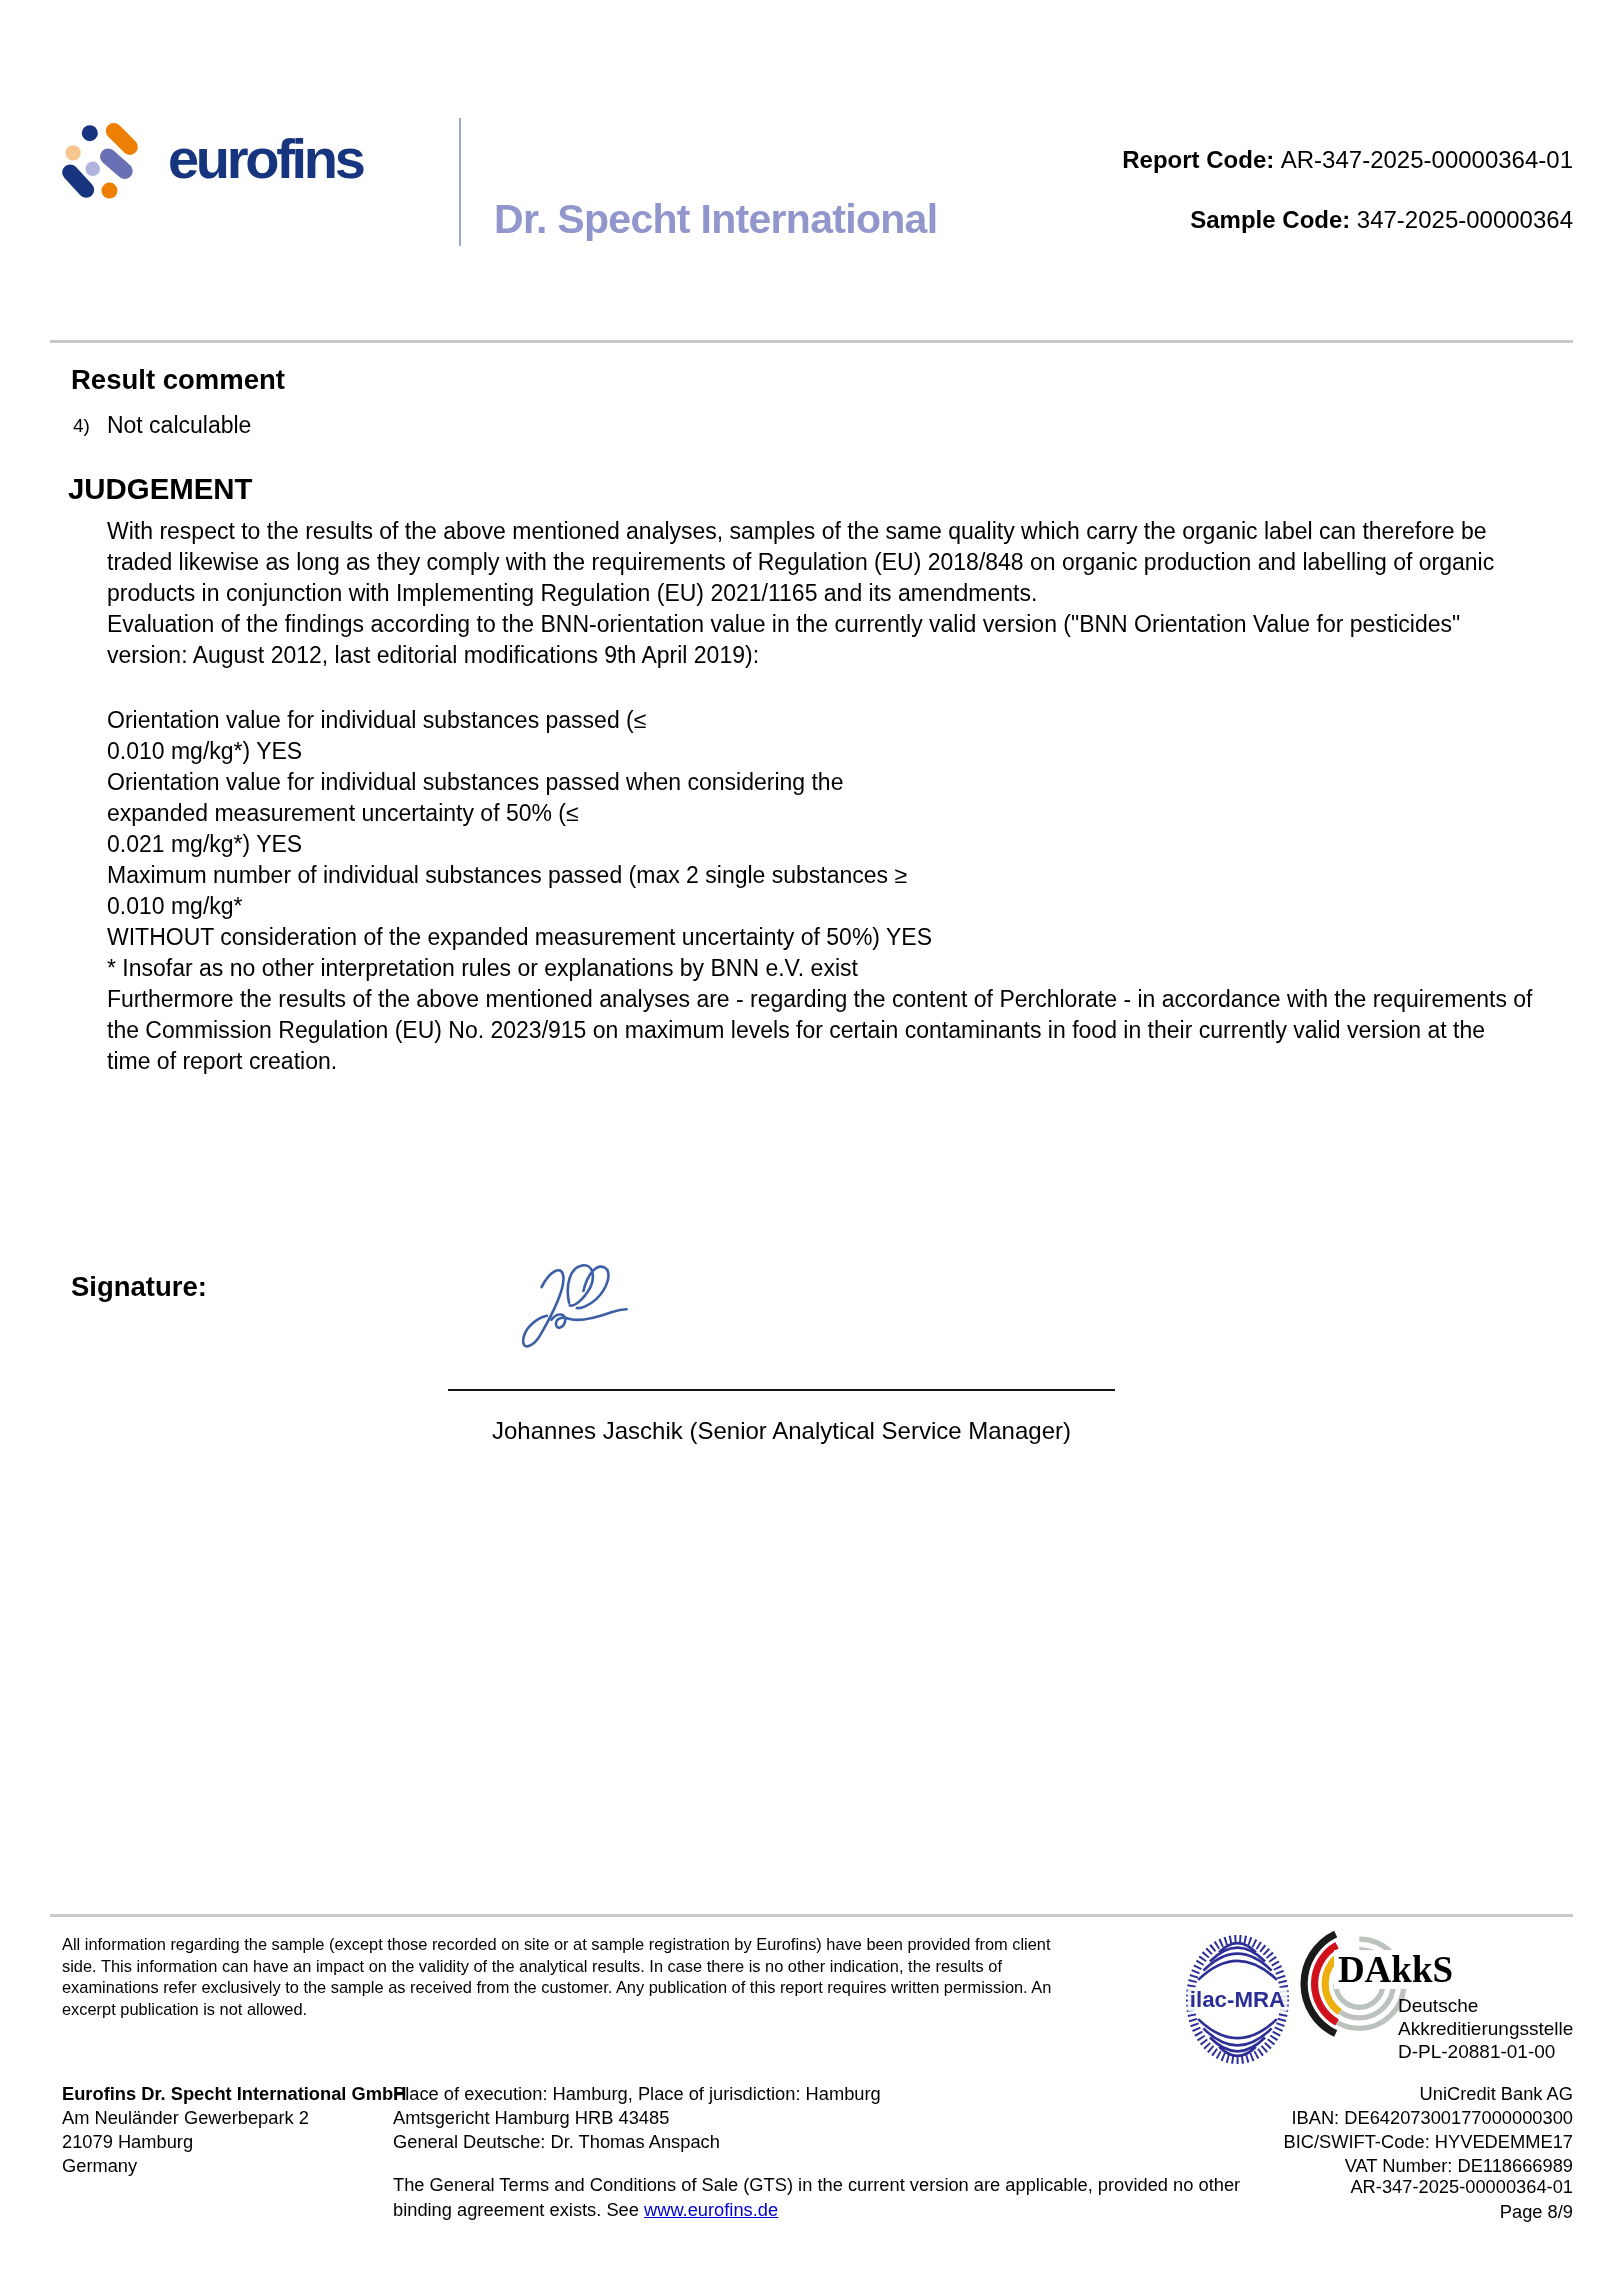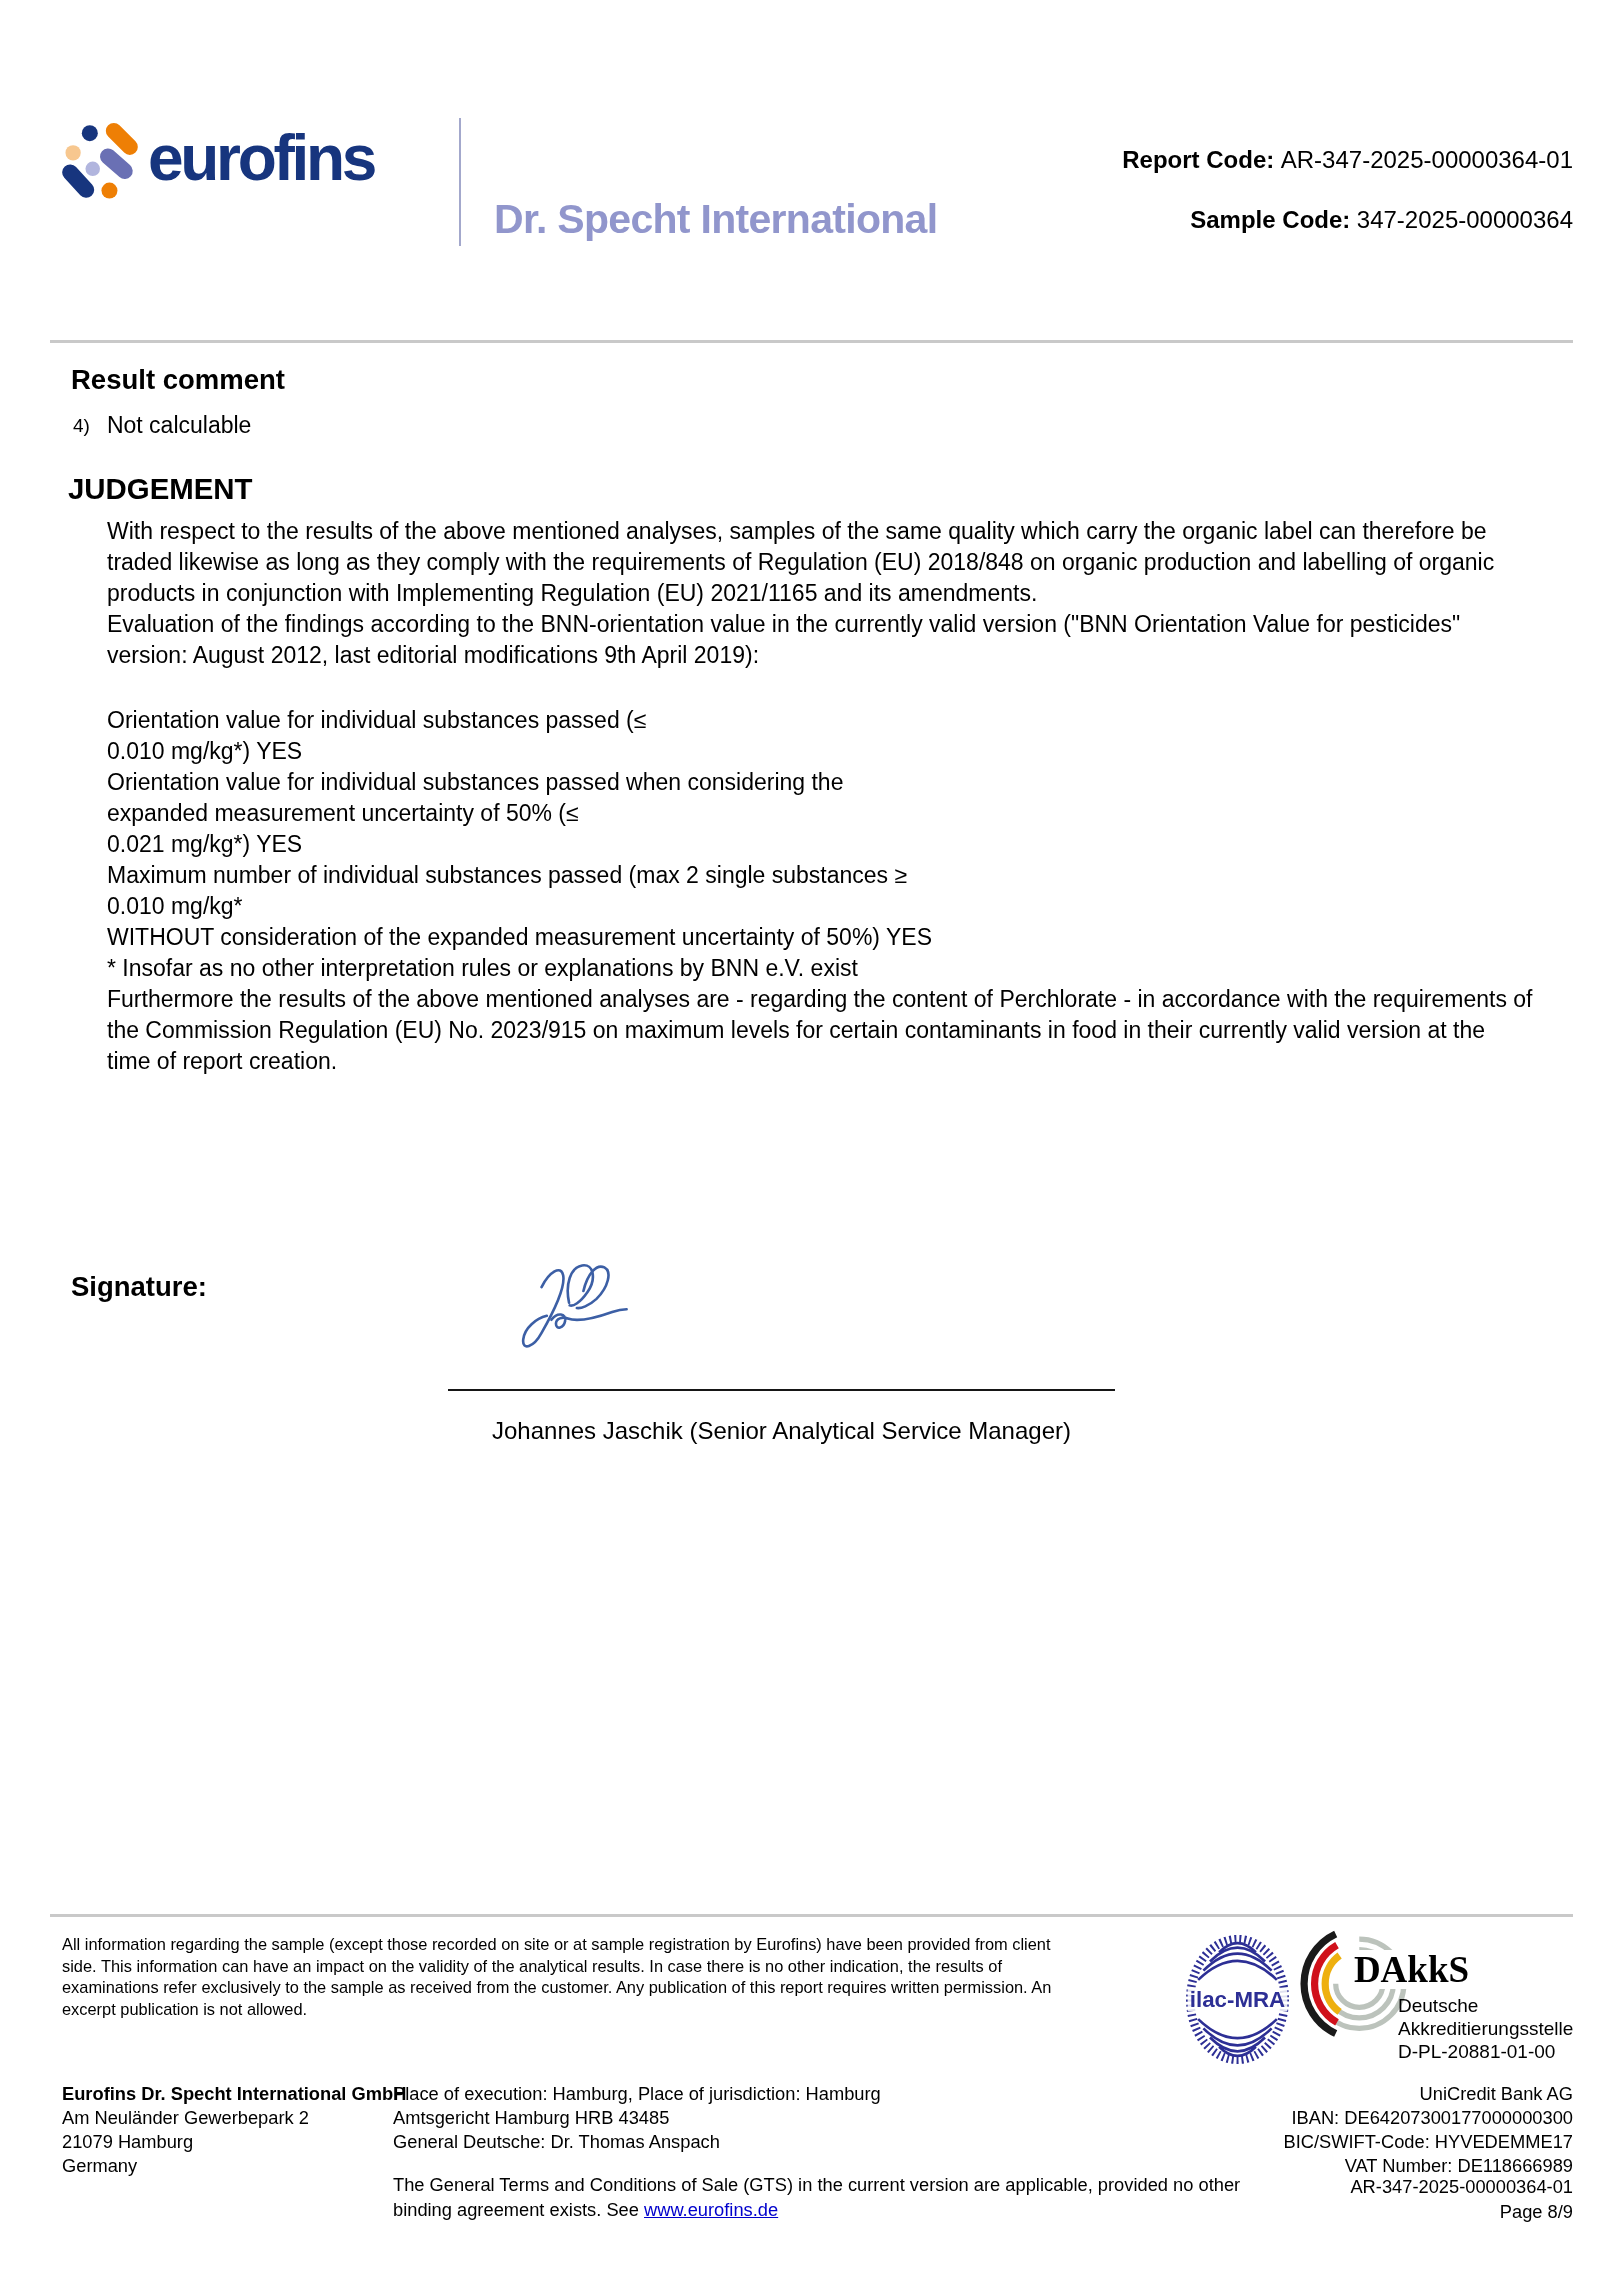--- a/index.html
+++ b/index.html
@@ -1,21 +1,21 @@
 <!DOCTYPE html>
 <html lang="en" style="--eurofins-blue: #17357e; --lavender: #9196cc; --orange: #ee7f05; --peach: #f7c78f; --periwinkle: #6a70b4; --light-periwinkle: #b1b5de; --link-blue: #0000cc; --ilac-blue: #2d2f95; --dakks-red: #d0111b; --dakks-gold: #eeb00f; --dakks-gray: #bcc3bc; --signature-blue: #3c5fa5; --rule-gray: #c9c9c9;font-size:10.5px"><head>
 <meta charset="utf-8">
 <style>
   html,body{margin:0;padding:0;background:#e8e8e8;}
   .page{position:relative;width:1623px;height:2295px;background:#ffffff;margin:0 auto;
         font-family:"Liberation Sans",sans-serif;color:#000;overflow:hidden;}
   .abs{position:absolute;}
 
   
-  .brand-text{position:absolute;left:148px;top:120px;font-size:64px;font-weight:bold;
+  .brand-text{position:absolute;left:168px;top:120px;font-size:56px;font-weight:bold;
               letter-spacing:-3.3px;line-height:77px;color:var(--eurofins-blue);}
   .brand-divider{position:absolute;left:459px;top:118px;width:2px;height:128px;background:#a3a8cc;}
   .division{position:absolute;left:494px;top:196px;font-size:41px;font-weight:bold;
             letter-spacing:-0.7px;color:var(--lavender);}
   .codes{position:absolute;right:50px;top:147px;text-align:right;font-size:24px;line-height:26px;}
   .codes .code-row{white-space:nowrap;}
   .codes .code-row + .code-row{margin-top:34px;}
   .codes b{margin-right:6.5px;}
 
   .rule{position:absolute;left:50px;width:1523px;height:2.6px;background:var(--rule-gray);}
@@ -36,21 +36,21 @@
   .h-signature{position:absolute;left:71px;top:1271px;font-size:27.5px;font-weight:bold;}
   .sig-svg{position:absolute;left:484px;top:1262px;}
   .sig-line{position:absolute;left:448px;top:1389px;width:667px;height:2px;background:#161616;}
   .sig-name{position:absolute;left:448px;top:1417px;width:667px;text-align:center;font-size:24px;}
 
   
   .disclaimer{position:absolute;left:62px;top:1934px;width:1001px;font-size:16.4px;line-height:21.6px;}
   .ilac-svg{position:absolute;left:1181px;top:1930px;}
   .dakks-arcs{position:absolute;left:1297px;top:1928px;}
   .dakks-label{position:absolute;left:1334px;top:1950px;font-family:"Liberation Serif",serif;
-               font-weight:bold;font-size:37px;background:#fff;padding:0 3.9px;line-height:39px;margin-left:16px;}
+               font-weight:bold;font-size:37px;background:#fff;padding:0 3.9px;line-height:39px;}
   .dakks-lines{position:absolute;left:1398px;top:1994px;font-size:19px;line-height:23px;}
   .fcol{position:absolute;top:2082px;font-size:18.3px;line-height:24px;}
   .fcol1{left:62px;}
   .fcol1 .company-name{font-weight:bold;}
   .fcol2{left:393px;}
   .fcol3{right:50px;text-align:right;}
   .gts{position:absolute;left:393px;top:2172px;width:857px;font-size:18.3px;line-height:25px;white-space:pre-wrap;}
   .gts a{color:var(--link-blue);text-decoration:underline;cursor:pointer;}
   .pageblock{position:absolute;right:50px;top:2174px;text-align:right;font-size:18.3px;line-height:25px;}
 </style>

